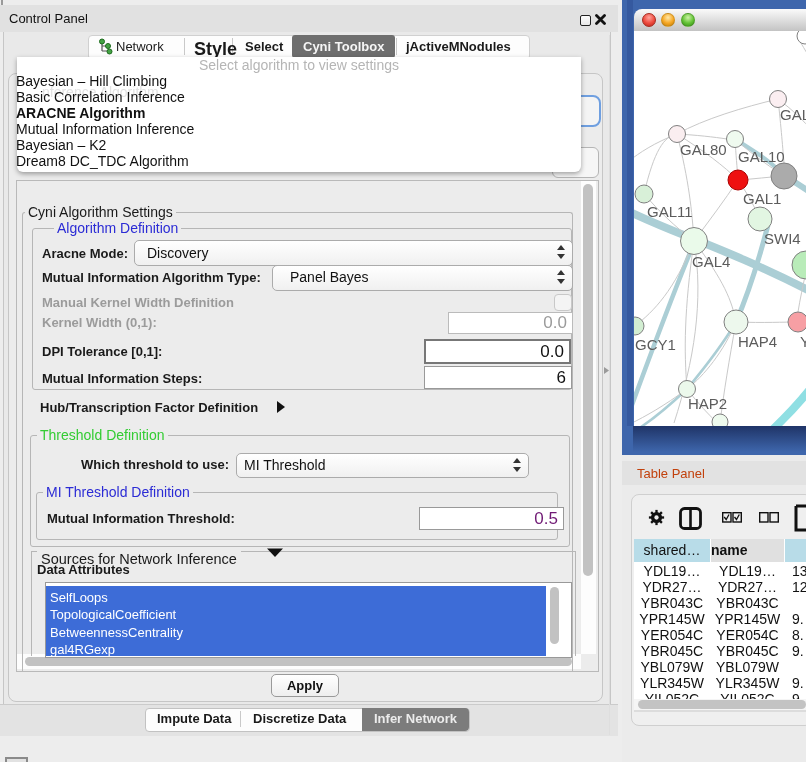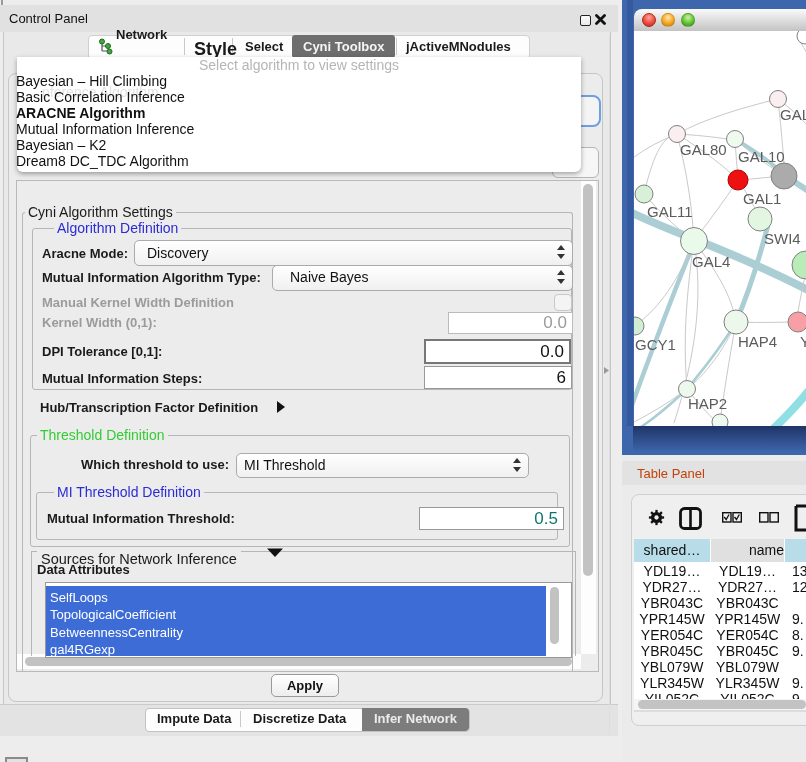--- a/index.html
+++ b/index.html
@@ -27,21 +27,21 @@
 <div class="abs" style="left:292px;top:35px;width:103px;height:23px;background:#6e6e6e;border-radius:3px;"></div>
 <div class="abs" style="left:184px;top:38px;width:1px;height:17px;background:#c9c9c9;"></div>
 <div class="abs" style="left:232px;top:38px;width:1px;height:17px;background:#c9c9c9;"></div>
 <div class="abs" style="left:396px;top:38px;width:1px;height:17px;background:#c9c9c9;"></div>
 <svg class="abs" style="left:99px;top:38px;" width="14" height="17" viewBox="0 0 14 17">
   <path d="M3 4 L3 13 M3 13 L10 13 M3 8 L8 8" stroke="#555" stroke-width="1.2" fill="none"></path>
   <circle cx="3" cy="3.5" r="2.5" fill="#44a344" stroke="#1c6b1c"></circle>
   <circle cx="9" cy="8" r="2.5" fill="#44a344" stroke="#1c6b1c"></circle>
   <circle cx="10.5" cy="13.5" r="2.5" fill="#44a344" stroke="#1c6b1c"></circle>
 </svg>
-<div class="abs" style="left:116px;top:27px;font-size:13px;font-weight:bold;color:#1a1a1a;">Network</div>
+<div class="abs" style="left:116px;top:39px;font-size:13px;font-weight:normal;color:#1a1a1a;">Network</div>
 <div class="abs" style="left:194px;top:39px;font-size:18px;font-weight:bold;color:#1a1a1a;">Style</div>
 <div class="abs" style="left:245px;top:39px;font-size:13px;font-weight:bold;color:#1a1a1a;">Select</div>
 <div class="abs" style="left:303px;top:39px;font-size:13px;font-weight:bold;color:#f5f5f5;">Cyni Toolbox</div>
 <div class="abs" style="left:406px;top:39px;font-size:13px;font-weight:bold;color:#1a1a1a;">jActiveMNodules</div>
 
 <div class="abs" style="left:560px;top:95px;width:37px;height:28px;background:#f4f4f4;border:2.5px solid #6f9fe0;border-radius:8px;"></div>
 <div class="abs" style="left:552px;top:147px;width:45px;height:29px;background:#f6f6f6;border:1px solid #b5b5b5;border-radius:6px;"></div>
 
 <div class="abs" style="left:16px;top:180px;width:581px;height:490px;background:#ececec;border:1px solid #b9b9b9;"></div>
 
@@ -82,25 +82,25 @@
   </svg>
 
 <fieldset class="abs" style="left:30px;top:427px;width:538px;height:118px;border:1px solid #b6b6b6;border-radius:3px;margin:0;padding:0;">
 <legend style="font-size:14px;color:#33cc33;margin-left:6px;padding:0 3px;">Threshold Definition</legend>
 </fieldset>
 
 <div class="abs" style="left:81px;top:457px;font-size:13px;font-weight:bold;color:#1a1a1a;">Which threshold to use:</div>
 <div class="abs combo3" style="left:236px;top:453px;width:291px;height:23px;"></div>
 
 <fieldset class="abs" style="left:36px;top:484px;width:520px;height:54px;border:1px solid #b6b6b6;border-radius:3px;margin:0;padding:0;">
-<legend style="font-size:14px;color:#2b2bd5;margin-left:17px;padding:0 3px;">MI Threshold Definition</legend>
+<legend style="font-size:14px;color:#2b2bd5;margin-left:6px;padding:0 3px;">MI Threshold Definition</legend>
 </fieldset>
 
 <div class="abs" style="left:47px;top:511px;font-size:13px;font-weight:bold;color:#1a1a1a;">Mutual Information Threshold:</div>
-<div class="abs" style="left:419px;top:507px;width:138px;height:21px;background:#fff;border:1px solid #999;font-size:17px;color:#0f766e;text-align:right;padding-right:5px;line-height:21px;">0.5</div>
+<div class="abs" style="left:419px;top:507px;width:138px;height:21px;background:#fff;border:1px solid #999;font-size:17px;color:#701a75;text-align:right;padding-right:5px;line-height:21px;">0.5</div>
 
 <div class="abs" style="left:31px;top:551px;width:543px;height:104px;border:1px solid #b6b6b6;border-bottom:none;"></div>
 <div class="abs" style="left:37px;top:543px;font-size:14.5px;color:#1a1a1a;background:#ececec;padding:0 4px;margin-top:8px;">Sources for Network Inference</div>
 <svg class="abs" style="left:266px;top:547px;" width="18" height="11">
     <path d="M1 1.5 L17 1.5 L9 10 Z" fill="#111"></path>
   </svg>
 
 <div class="abs" style="left:37px;top:562px;font-size:13px;font-weight:bold;color:#1a1a1a;">Data Attributes</div>
 
 <div class="abs" style="left:45px;top:582px;width:525px;height:74px;background:#fff;border:1px solid #999;"></div>
@@ -253,21 +253,21 @@
 </svg>
 <svg class="abs" style="left:794px;top:504px;" width="12" height="28" viewBox="0 0 12 28">
   <path d="M2 2 L12 2 M2 2 L2 26 L12 26" fill="none" stroke="#111" stroke-width="3"></path>
 </svg>
 
 <div class="abs" style="left:634px;top:539px;width:172px;height:160px;background:#fff;overflow:hidden;">
   <div class="abs" style="left:0px;top:0px;width:76px;height:23px;background:#b8dce8;border-right:1px solid #fff;"></div>
   <div class="abs" style="left:77px;top:0px;width:73px;height:23px;background:#e0e0e0;border-right:1px solid #fff;"></div>
   <div class="abs" style="left:151px;top:0px;width:21px;height:23px;background:#b8dce8;"></div>
   <div class="abs" style="left:0px;top:3px;width:76px;text-align:center;font-size:14px;color:#111;">shared…</div>
-  <div class="abs" style="left:77px;top:3px;width:73px;text-align:right;font-size:14px;color:#111;">name</div>
+  <div class="abs" style="left:77px;top:3px;width:73px;text-align:left;font-size:14px;color:#111;font-weight:bold;">name</div>
   <div class="abs tcol1" style="top:24px;">YDL19…</div>
   <div class="abs tcol2" style="top:24px;">YDL19…</div>
   <div class="abs tcol3" style="top:24px;">13</div>
   <div class="abs tcol1" style="top:40px;">YDR27…</div>
   <div class="abs tcol2" style="top:40px;">YDR27…</div>
   <div class="abs tcol3" style="top:40px;">12</div>
   <div class="abs tcol1" style="top:56px;">YBR043C</div>
   <div class="abs tcol2" style="top:56px;">YBR043C</div>
   <div class="abs tcol1" style="top:72px;">YPR145W</div>
   <div class="abs tcol2" style="top:72px;">YPR145W</div>
@@ -292,21 +292,21 @@
 .tcol2{left:77px;width:73px;text-align:center;font-size:14px;color:#111;}
 .tcol3{left:158px;width:22px;font-size:14px;color:#111;}
 .combo,.combo2,.combo3{background:linear-gradient(#ffffff,#f0f0f0);border:1px solid #ababab;border-radius:5px;}
 .combo::after,.combo2::after,.combo3::after{content:"";position:absolute;right:8px;top:5px;width:9px;height:14px;
  background:
   linear-gradient(#0000 0 0);
 }
 </style>
 
 <div class="abs" style="left:147px;top:245px;font-size:14px;color:#111;">Discovery</div>
-<div class="abs" style="left:290px;top:269px;font-size:14px;color:#111;">Naive Bayes</div>
+<div class="abs" style="left:290px;top:269px;font-size:14px;color:#111;">Panel Bayes</div>
 <div class="abs" style="left:244px;top:457px;font-size:14px;color:#111;">MI Threshold</div>
 <svg class="abs" style="left:556px;top:244px;" width="10" height="16">
     <path d="M5 1 L9 6 L1 6 Z" fill="#333"></path>
     <path d="M5 15 L9 10 L1 10 Z" fill="#333"></path>
   </svg>
 <svg class="abs" style="left:556px;top:269px;" width="10" height="16">
     <path d="M5 1 L9 6 L1 6 Z" fill="#333"></path>
     <path d="M5 15 L9 10 L1 10 Z" fill="#333"></path>
   </svg>
 <svg class="abs" style="left:512px;top:457px;" width="10" height="16">

